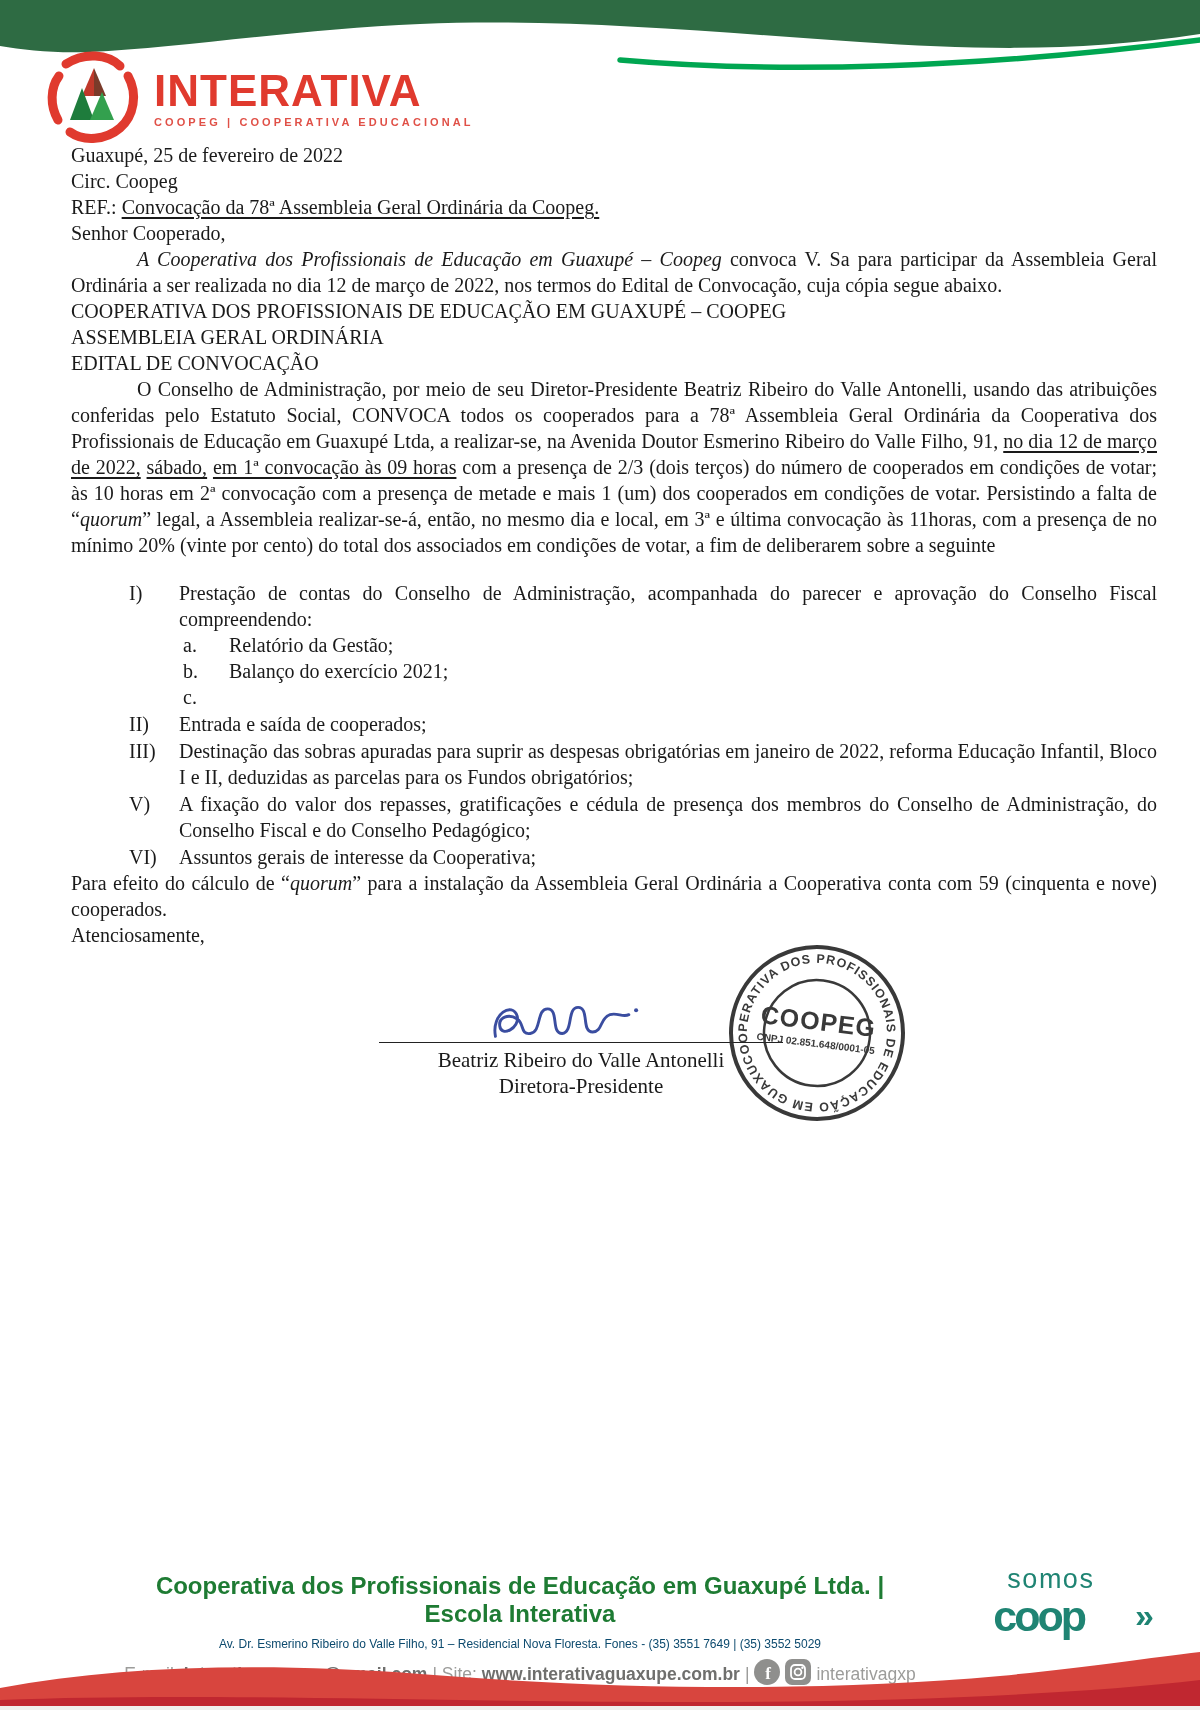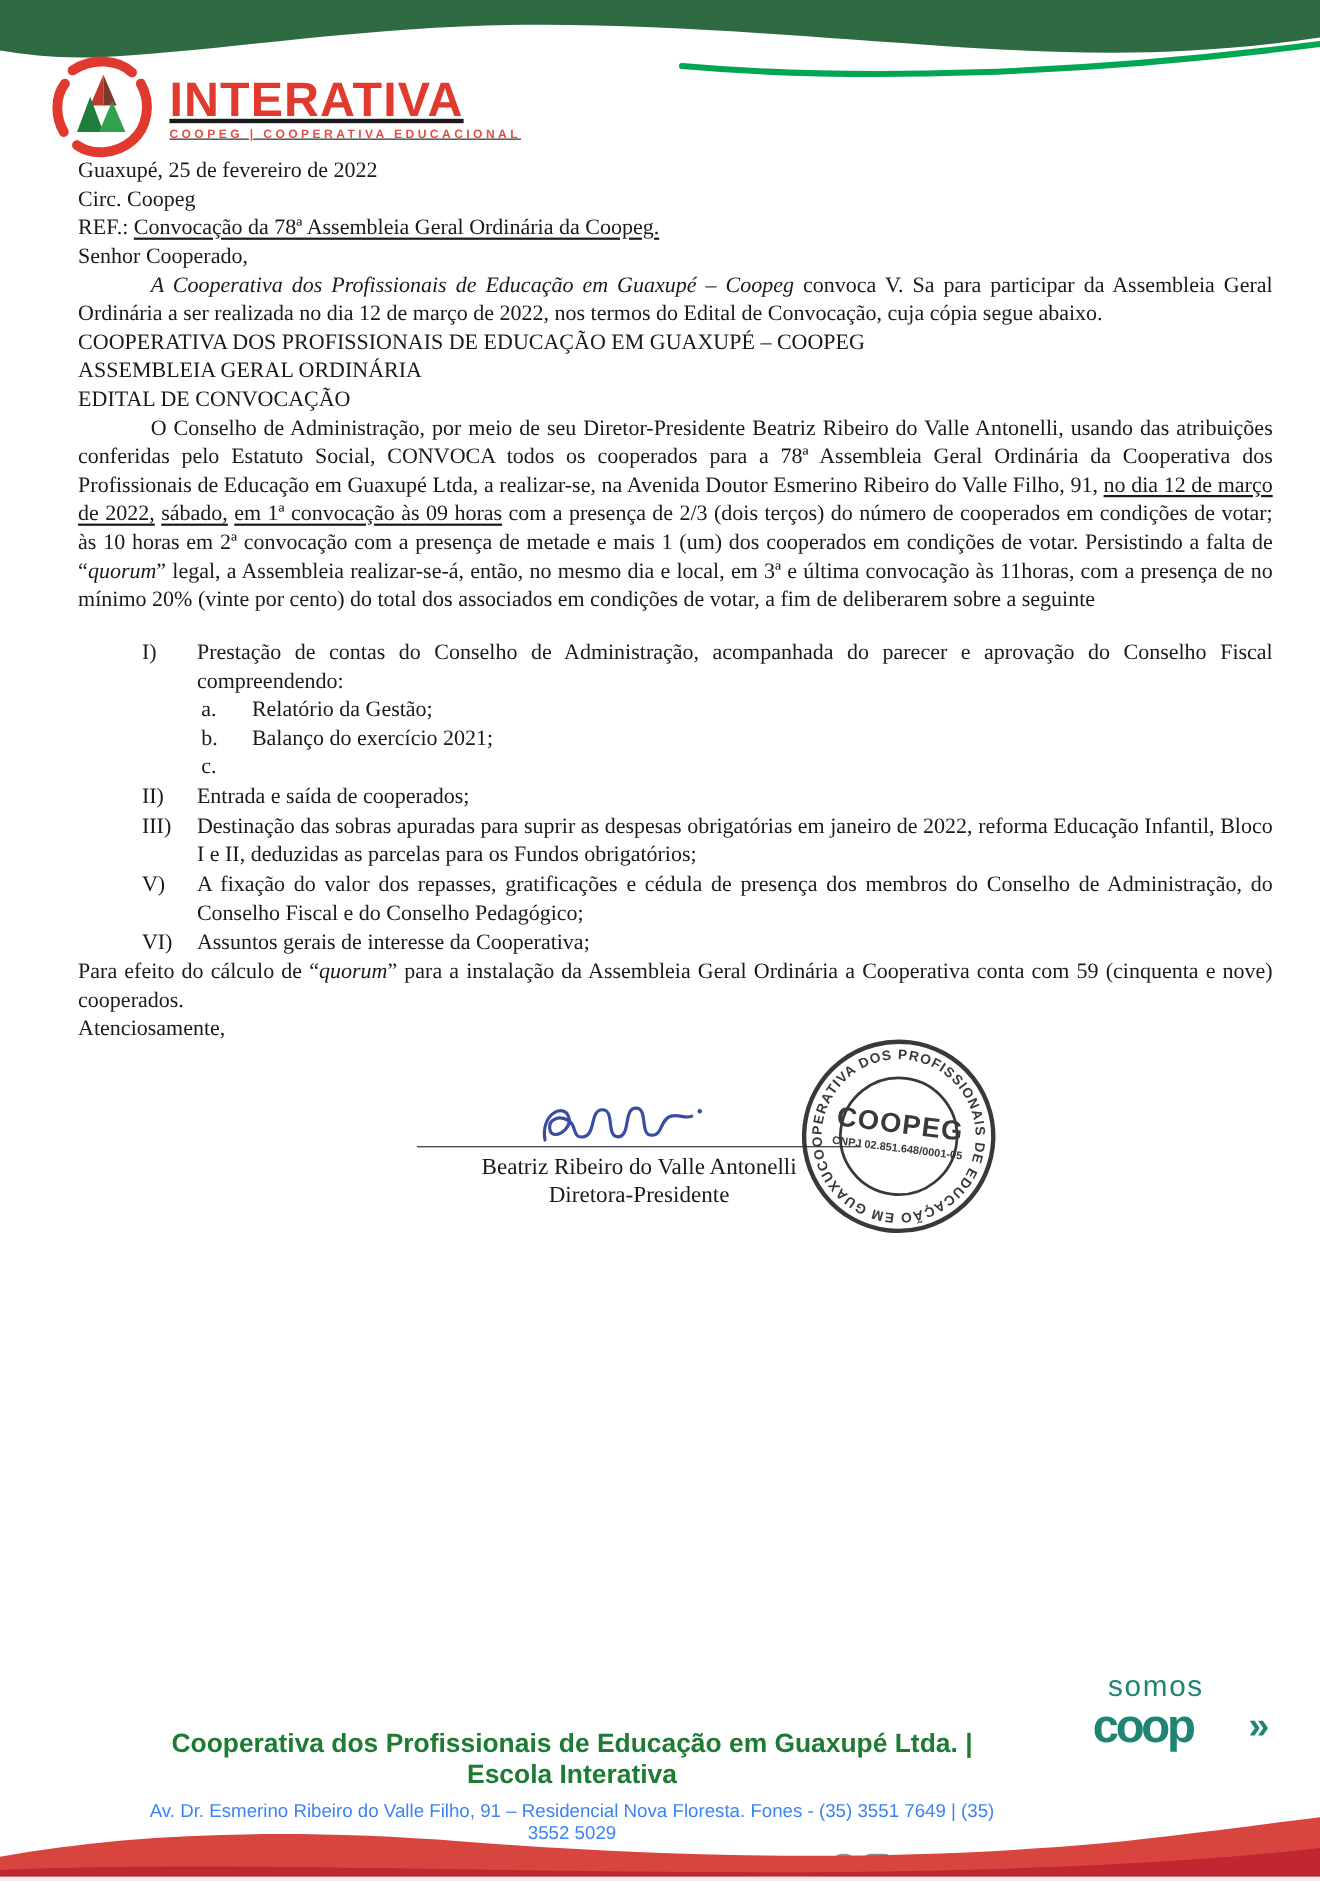--- a/index.html
+++ b/index.html
@@ -4,21 +4,21 @@
 <style>
   html,body{margin:0;padding:0;background:#ffffff;}
   .page{position:relative;width:1200px;height:1710px;background:#fff;overflow:hidden;
         font-family:"Liberation Serif",serif;font-size:20px;color:#1a1a1a;}
 
   
   .top-wave{position:absolute;top:0;left:0;width:1200px;height:80px;}
   .bottom-wave{position:absolute;bottom:0;left:0;width:1200px;height:60px;}
 
   
-  .logo-row{position:absolute;top:50px;left:46px;display:flex;align-items:center;gap:12px;text-decoration:underline;}
+  .logo-row{position:absolute;top:50px;left:46px;display:flex;align-items:center;gap:12px;}
   .logo-text .name{font-family:"Liberation Sans",sans-serif;font-weight:bold;
                    color:#e03a2e;font-size:44px;line-height:44px;letter-spacing:1px;}
   .logo-text .tagline{font-family:"Liberation Sans",sans-serif;color:#e05047;
                       font-size:11px;font-weight:bold;letter-spacing:3.1px;margin-top:3px;}
 
   
   .letter{position:absolute;top:142px;left:71px;width:1086px;line-height:26px;}
   .letter p{margin:0;}
   .justify{text-align:justify;}
   .indent{text-indent:66px;}
@@ -43,27 +43,27 @@
   .sig-scrawl{display:block;margin:0 auto -6px auto;}
   .sig-line{border-top:1.5px solid #222;margin:0 8px;}
   .sig-name{font-size:21px;margin-top:4px;}
   .sig-title{font-size:21px;}
   .stamp{position:absolute;left:650px;top:-22px;opacity:.93;}
 
   
   .footer-block{position:absolute;left:120px;top:1572px;width:800px;text-align:center;
                 font-family:"Liberation Sans",sans-serif;}
   .footer-org{color:#1e7b33;font-weight:bold;font-size:24px;}
-  .footer-addr{color:#3b82f6;font-size:17px;margin-top:9px;}
+  .footer-addr{color:#0c4a6e;font-size:12px;margin-top:9px;}
   .footer-email{color:#9c9c9a;font-size:17.5px;margin-top:8px;display:flex;
                 justify-content:center;align-items:center;gap:5px;}
   .footer-email b{color:#6f6f6d;}
   .soc-icon{display:inline-block;vertical-align:middle;}
 
-  .somos{position:absolute;right:52px;top:1520px;color:#1f8473;
+  .somos{position:absolute;right:52px;top:1566px;color:#1f8473;
          font-family:"Liberation Sans",sans-serif;text-align:left;line-height:1;}
   .somos-word{font-size:27px;letter-spacing:1.5px;margin-left:14px;}
   .somos-coop{font-size:43px;font-weight:bold;letter-spacing:-3px;margin-top:2px;display:flex;align-items:center;gap:47px;}
   .somos-chev{font-size:34px;letter-spacing:-6px;margin-left:4px;margin-top:-4px;}
 </style>
 </head>
 <body>
 
 <div class="page">
 

